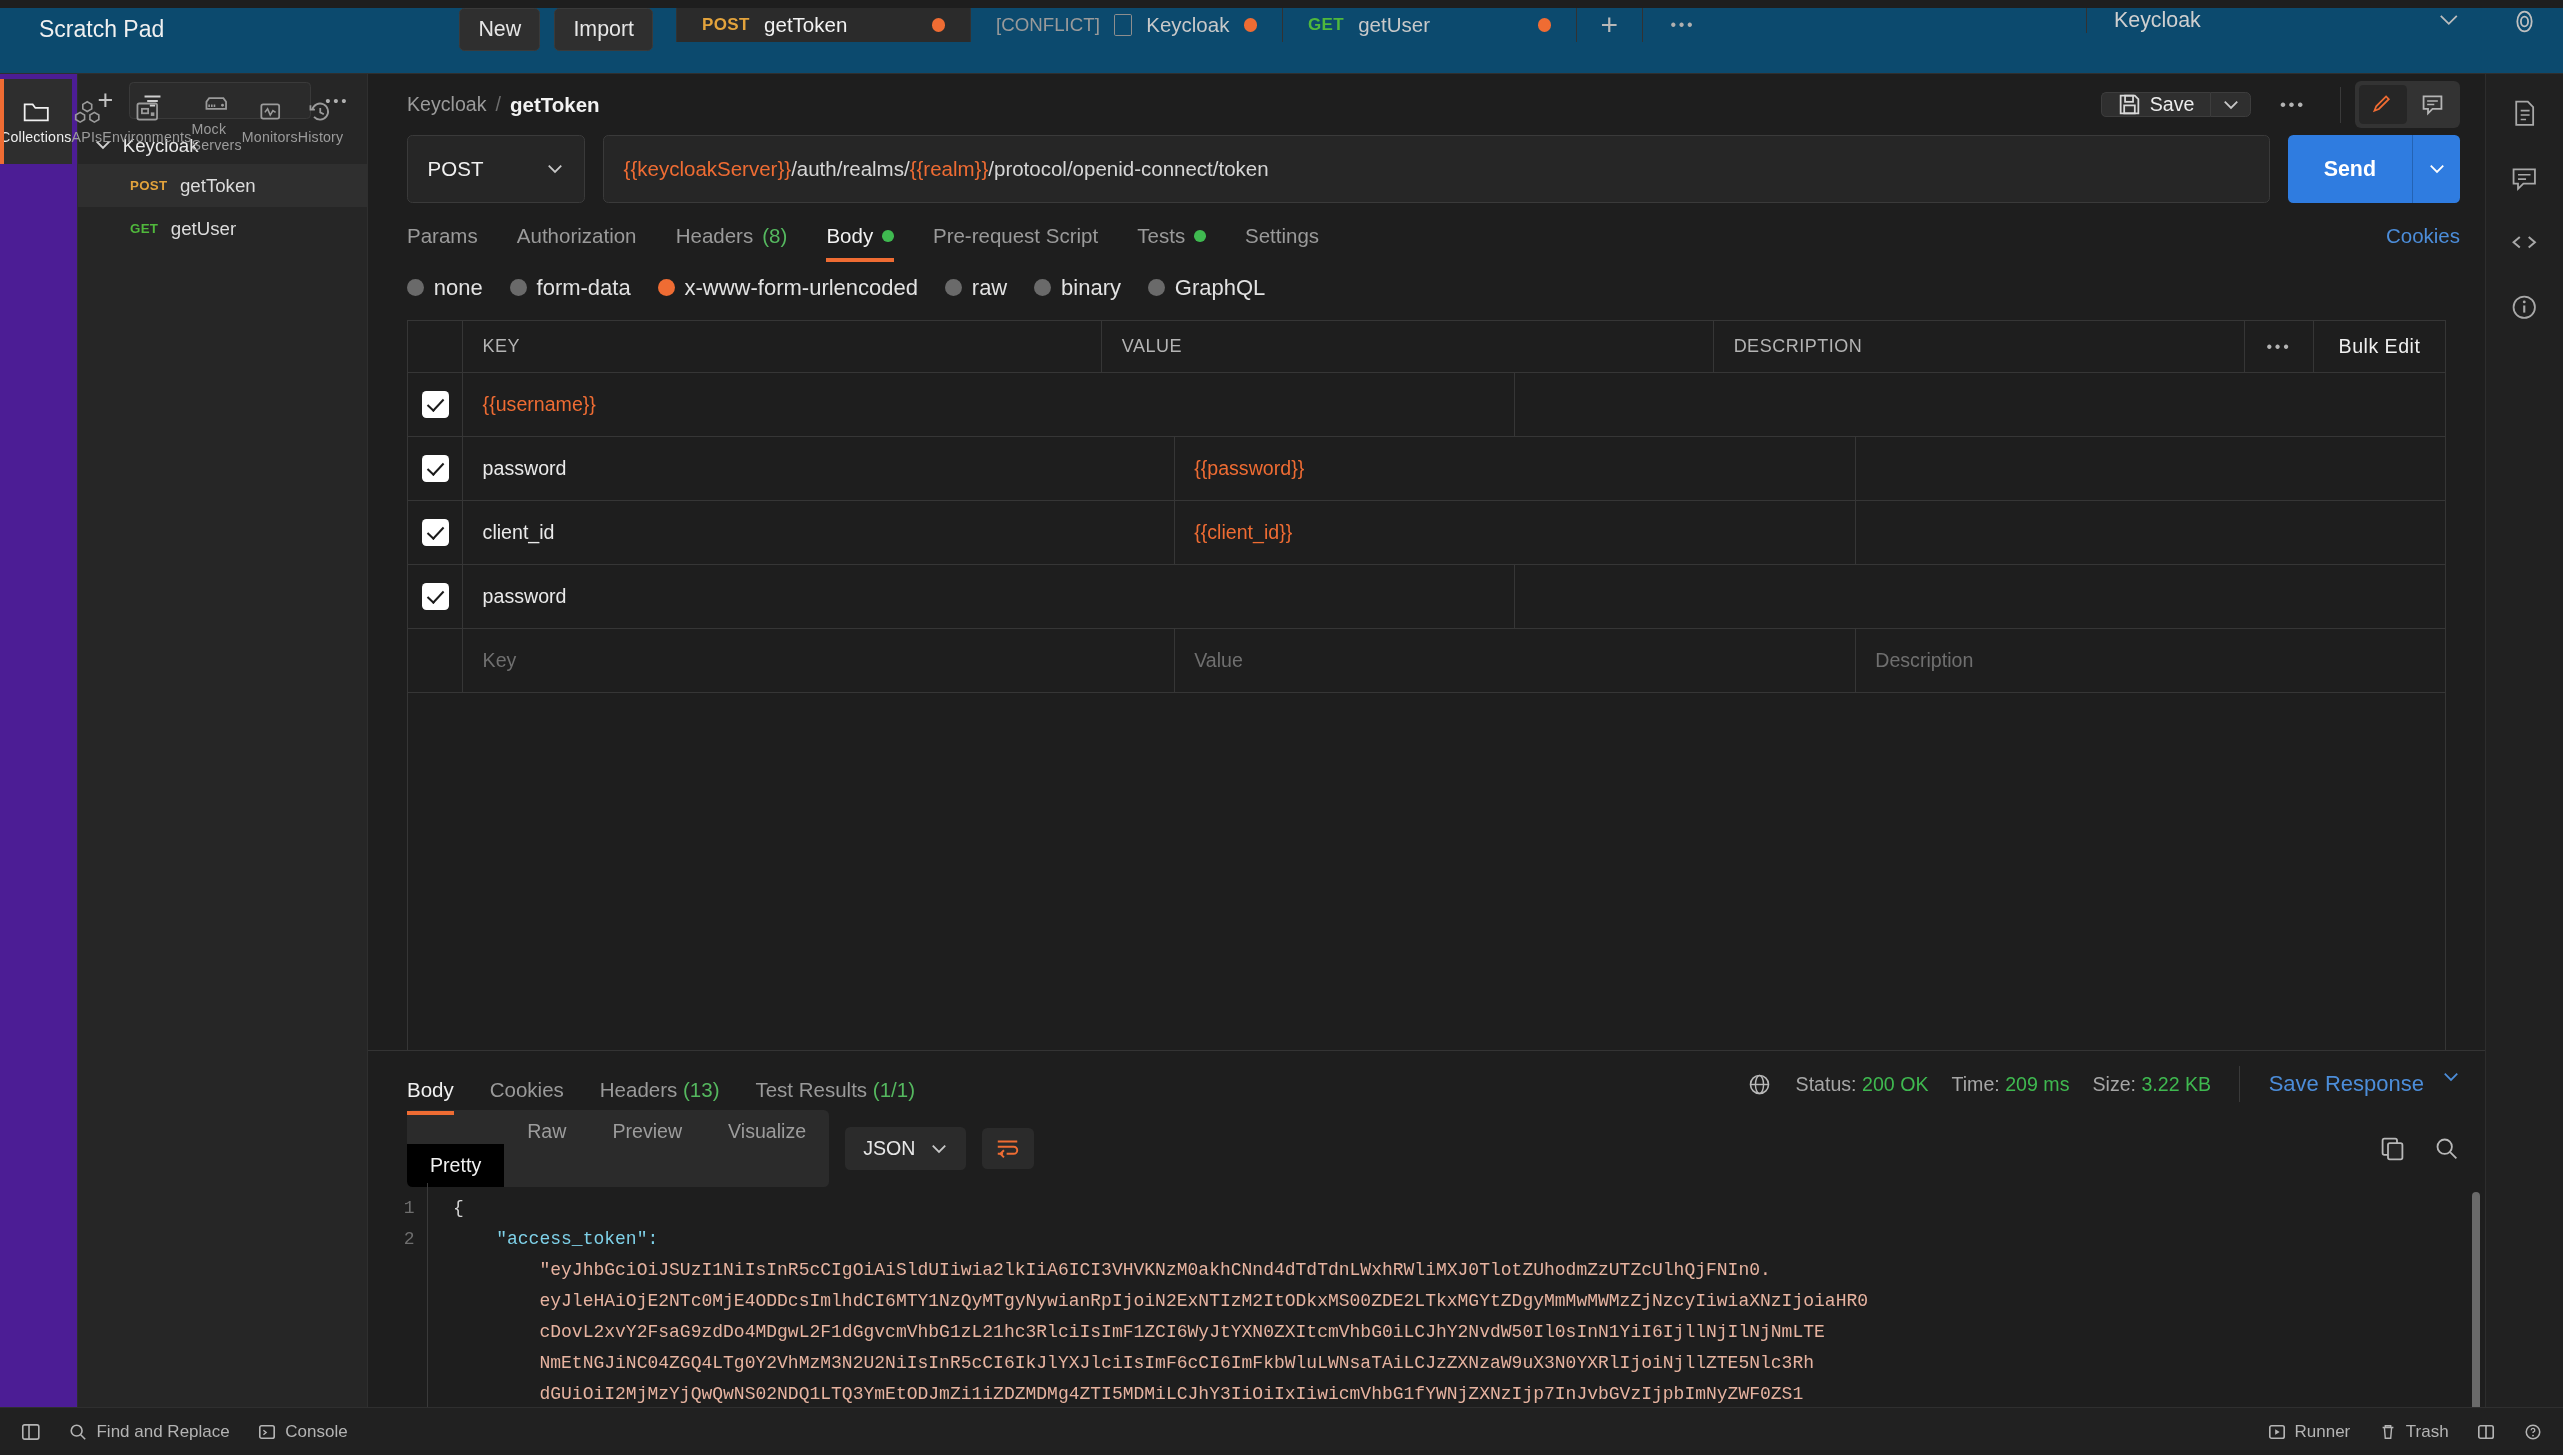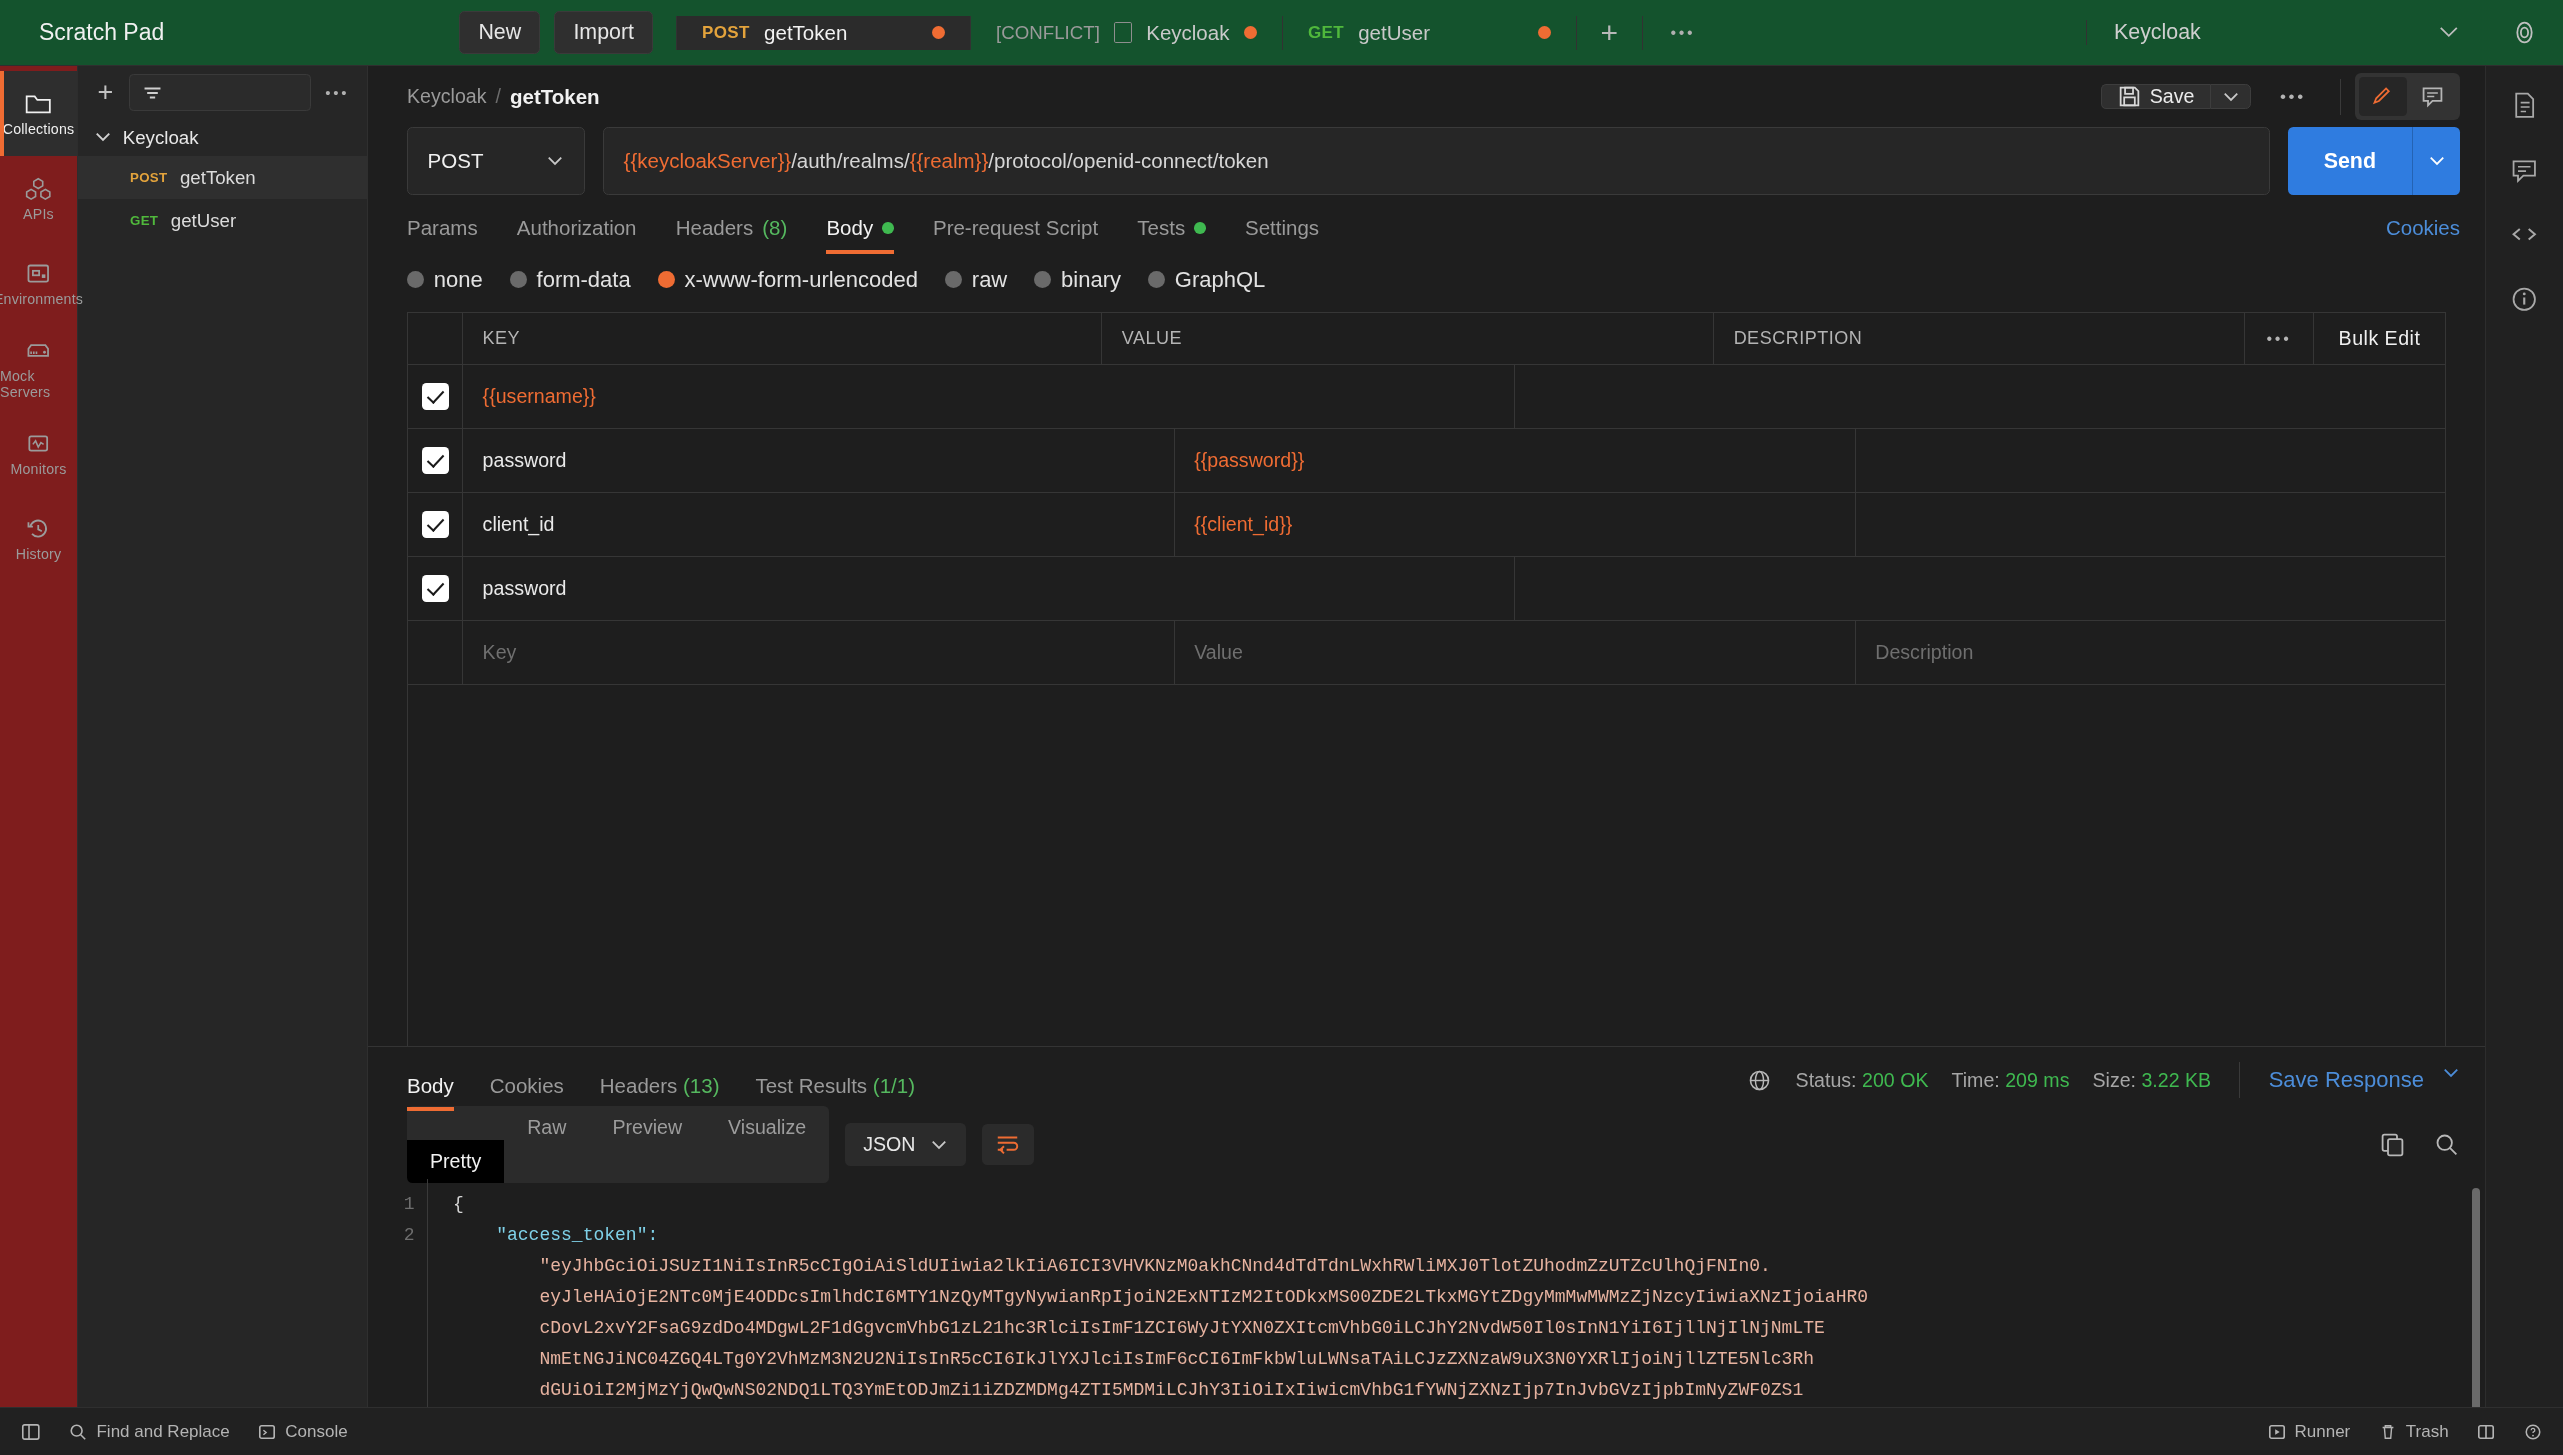--- a/index.html
+++ b/index.html
@@ -8,23 +8,24 @@
     background: #1e1e1e;
     font-family: "Liberation Sans", sans-serif;
     color: #d6d6d6;
     overflow: hidden;
   }
   .app { width: 2563px; height: 1455px; display: flex; flex-direction: column; }
 
   
   .topbar {
     height: 66px; flex: 0 0 66px;
-    display: flex; align-items: center;
-    background: #14532d;
+    display: flex; align-items: flex-start;
+    background: #0c4a6e;
     border-bottom: 0.9px solid #2f2f2f;
+    margin-top: 8px;
   }
   .tb-left {
     width: 676px; flex: 0 0 676px;
     display: flex; align-items: center;
     padding: 0 23px 0 39px;
     gap: 14.2px;
   }
   .scratch-title { font-size: 23px; color: #f0f0f0; font-weight: 400; flex: 1; }
   .tb-btn {
     background: #2f2f2f; border: 0.9px solid #3a3a3a; border-radius: 5.3px;
@@ -63,23 +64,23 @@
     border-left: 0.9px solid #323232; cursor: pointer;
   }
   .env-name { font-size: 21.4px; color: #cfcfcf; flex: 1; }
   .env-eye { width: 77px; flex: 0 0 77px; display:flex; align-items:center; justify-content:center; cursor:pointer; }
 
   
   .main { flex: 1; display: flex; min-height: 0; }
 
   
   .rail {
-    width: 78px; flex: 0 0 78px; background: #7f1d1d;
+    width: 78px; flex: 0 0 78px; background: #4c1d95;
     border-right: 0.9px solid #2d2d2d;
-    display: flex; flex-direction: column; padding-top: 5.3px;
+    display: flex; flex-direction: row; padding-top: 5.3px;
   }
   .rail-item {
     height: 85px; display: flex; flex-direction: column;
     align-items: center; justify-content: center; gap: 5.3px;
     cursor: pointer; position: relative; color: #9b9b9b;
   }
   .rail-item.active { background: #2e2e2e; color: #f0f0f0; }
   .rail-item.active::before {
     content: ""; position: absolute; left: 0; top: 0; bottom: 0; width: 3.6px; background: #ef6c33;
   }

